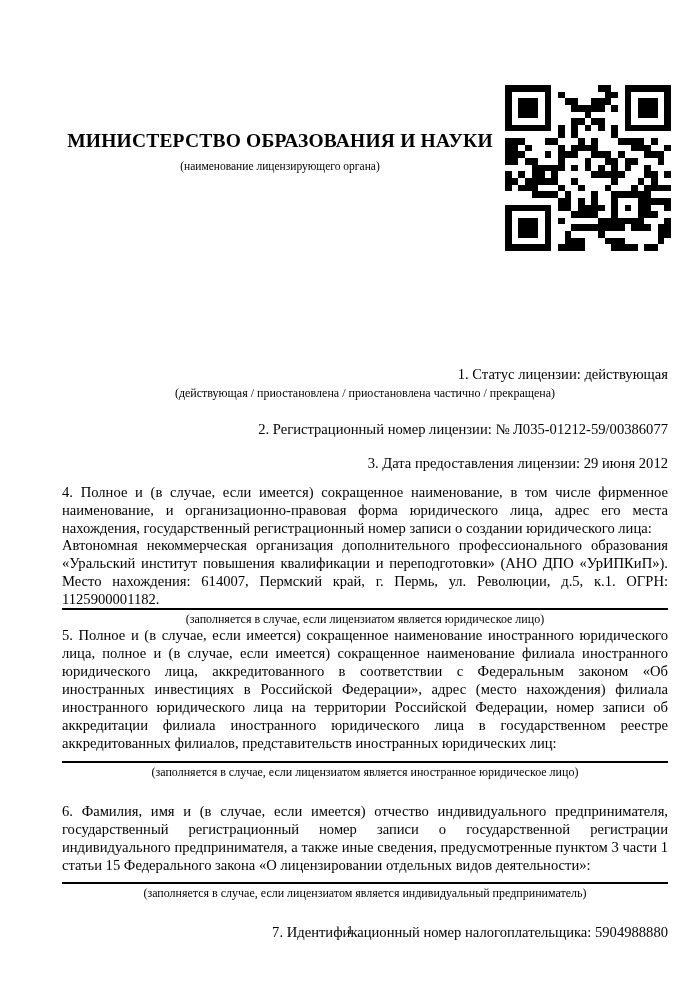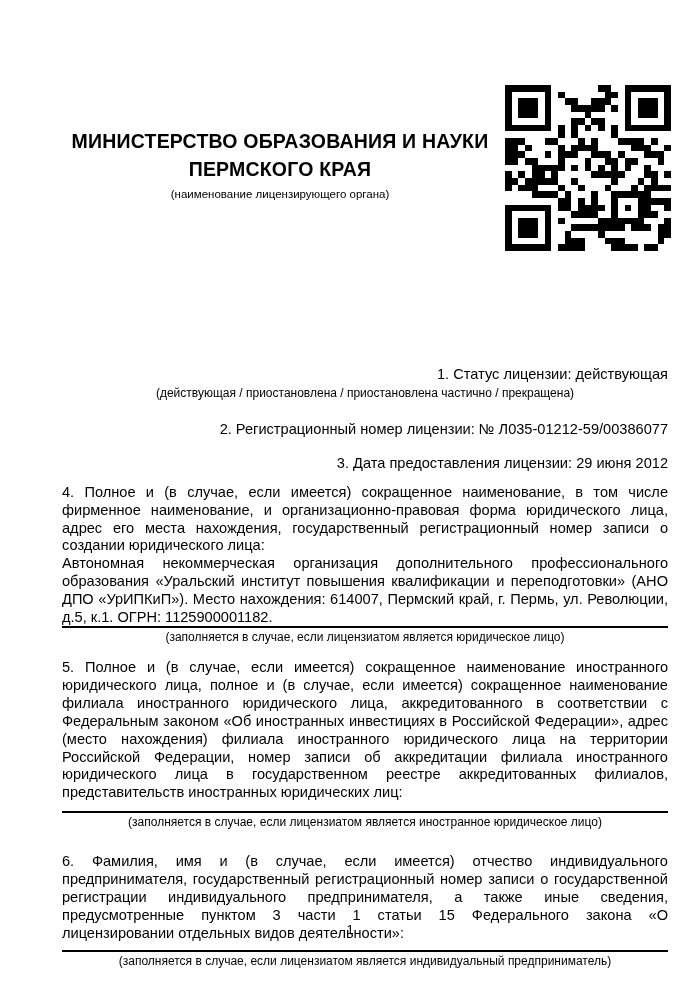--- a/index.html
+++ b/index.html
@@ -2,21 +2,21 @@
 <html><head>
 <meta charset="utf-8">
 <style>
   html, body { margin: 0; padding: 0; background: #ffffff; }
   .page {
     position: relative;
     width: 700px;
     height: 989px;
     background: #ffffff;
     color: #000000;
-    font-family: Liberation Sans, sans-serif;
+    font-family: Liberation Serif, serif;
     overflow: hidden;
   }
   .ministry {
     position: absolute;
     top: 127px;
     left: 62px;
     width: 436px;
     text-align: center;
   }
   .ministry .name {
@@ -63,42 +63,41 @@
     margin-top: 2px;
   }
   .rule {
     border-top: 2px solid #000000;
     height: 0;
   }
   .mt-item2 { margin-top: 20px; }
   .mt-item3 { margin-top: 16px; margin-left: 16px; }
   .mt-item4 { margin-top: 11px; }
   .rule-4   { margin-top: -1px; }
-  .mt-item5 { margin-top: 14px; }
+  .mt-item5 { }
   .rule-5   { margin-top: 9px; }
   .mt-item6 { margin-top: 23px; }
   .rule-6   { margin-top: 7px; }
   .mt-item7 { margin-top: 23px; }
   .page-number {
     position: absolute;
     top: 922px;
     left: 0;
     width: 100%;
     text-align: center;
     font-size: 13px;
   }
 </style>
 </head>
 <body>
 
 <div class="page">
 
   <div class="ministry">
     <div class="name">МИНИСТЕРСТВО ОБРАЗОВАНИЯ И НАУКИ</div>
-    <div class="name">ПЕРМСКОГО КРАЯ</div>
     <div class="caption">(наименование лицензирующего органа)</div>
   </div>
 
   <svg class="qr" id="qr-svg" viewBox="0 0 25 25" shape-rendering="crispEdges">
       <rect x="0" y="0" width="25" height="25" fill="#ffffff"></rect>
       <rect x="0" y="0" width="1" height="1" fill="#000000"></rect>
       <rect x="1" y="0" width="1" height="1" fill="#000000"></rect>
       <rect x="2" y="0" width="1" height="1" fill="#000000"></rect>
       <rect x="3" y="0" width="1" height="1" fill="#000000"></rect>
       <rect x="4" y="0" width="1" height="1" fill="#000000"></rect>

